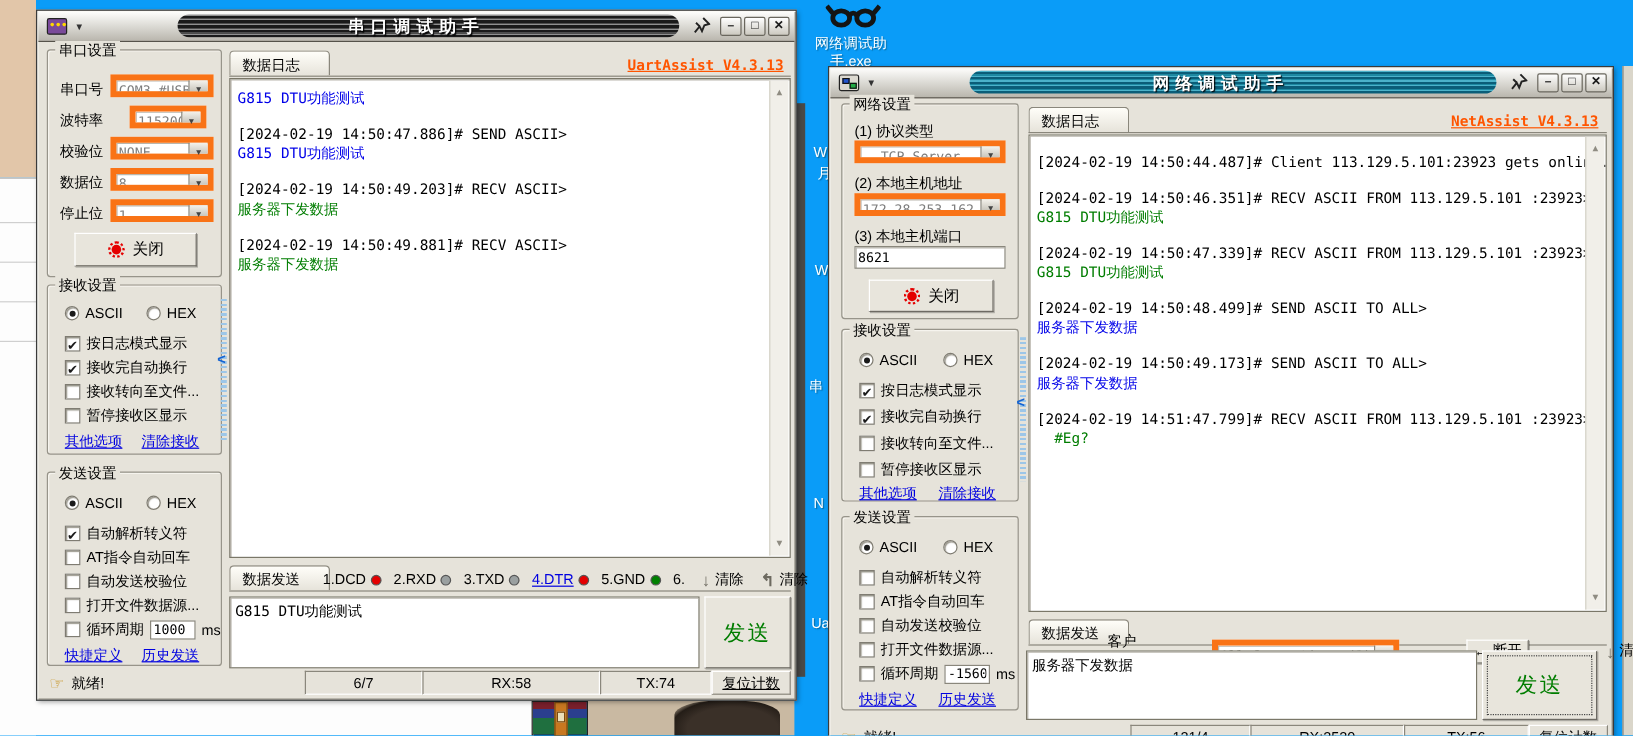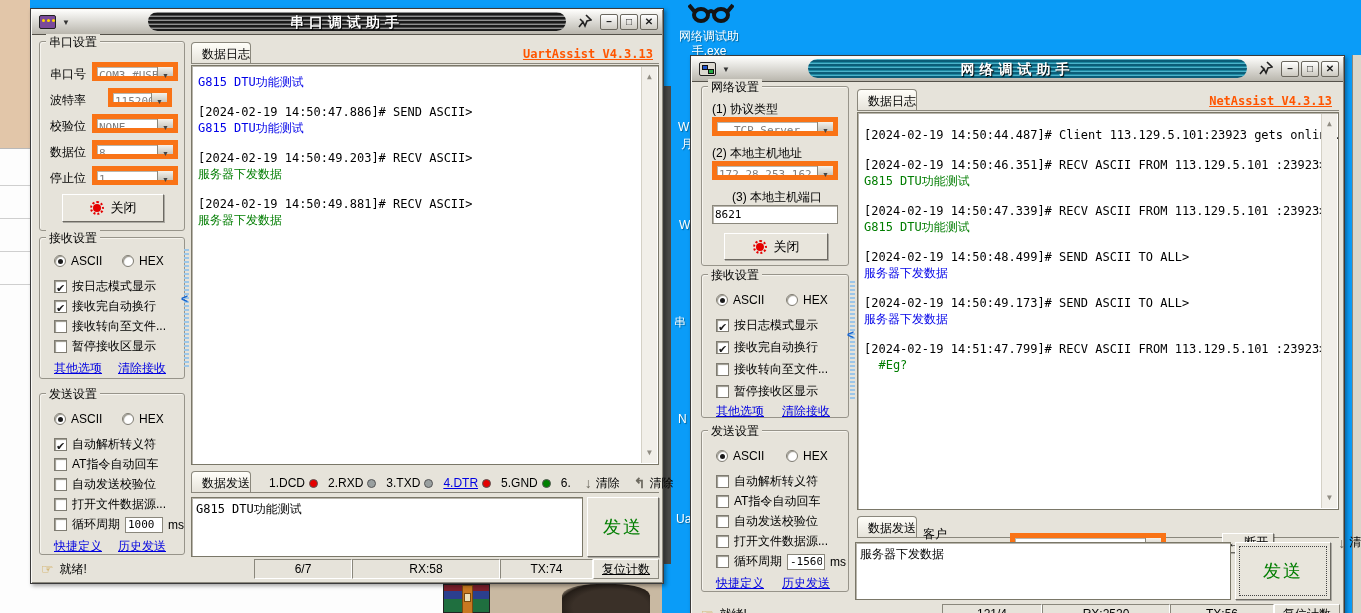--- a/index.html
+++ b/index.html
@@ -57,21 +57,21 @@
   .on > .rb::after, .rb.on::after { content:""; display:block; width:5px; height:5px; margin:2.5px;
         border-radius:50%; background:#1a1a1a; }
   .cb { width:13px; height:13px; background:#fff; border:1px solid #7f7c72;
         box-shadow:inset 1px 1px 1px #9a978c; display:inline-block; text-align:center; }
   .on > .cb::after { content:"✔"; font-size:11px; line-height:11px; color:#1a1a1a; }
   .link { color:#0000e0; text-decoration:underline; font-size:12px; cursor:pointer; }
   .vlink { position:absolute; color:#ff5500; font-weight:bold; text-decoration:underline;
            font-family:"DejaVu Sans Mono",monospace; font-size:12px;margin-left:20px; }
   .tab { position:absolute; height:21px; background:linear-gradient(#fffef9,#e6e3da);
          border:1px solid #8a877c; border-bottom:none; border-radius:4px 4px 0 0;
-         font-size:12px; padding:3px 0 0 10px; }
+         font-size:12px; padding:3px 24px 0 10px; }
   .tabline { position:absolute; height:1px; background:#8a877c; }
   .logbox { position:absolute; background:#fff; border:1px solid #7a7768;
             box-shadow:inset 1px 1px 0 #b9b6ad;
             font-family:"DejaVu Sans Mono",monospace; font-size:12px; line-height:16px;
             overflow:hidden; }
   .logpad { padding:8px 6px 0 6px; }
   .logline { white-space:pre; }
   .lsend { color:#0000e8; }
   .lrecv { color:#007d00; }
   .lgap { height:14px; }
@@ -370,21 +370,21 @@
     <span class="abs" style="left:10px;top:14px;">(1) 协议类型</span>
     <div class="combo" style="left:10px;top:30px;width:126px;">
       <span class="val gray" style="text-align:center;">TCP Server</span>
         <span class="cbtn">▼</span>
     </div>
     <span class="abs" style="left:10px;top:58px;">(2) 本地主机地址</span>
     <div class="combo" style="left:10px;top:74px;width:126px;">
       <span class="val gray">172.28.253.162</span>
         <span class="cbtn">▼</span>
     </div>
-    <span class="abs" style="left:10px;top:102px;margin-left:20px;">(3) 本地主机端口</span>
+    <span class="abs" style="left:10px;top:102px;">(3) 本地主机端口</span>
     <input class="tin abs" style="left: 10px; top: 118px; width: 126px;" value="8621">
     <div class="btn3d abs" style="left:22px;top:146px;width:104px;height:27px;">
       <span class="sun"></span>
       <span>关闭</span>
     </div>
   </div>
 
   <div class="group" style="left:10px;top:218px;width:148px;height:144px;">
     <span class="gtitle">接收设置</span>
     <div class="rrow on" style="left:14px;top:18px;">

